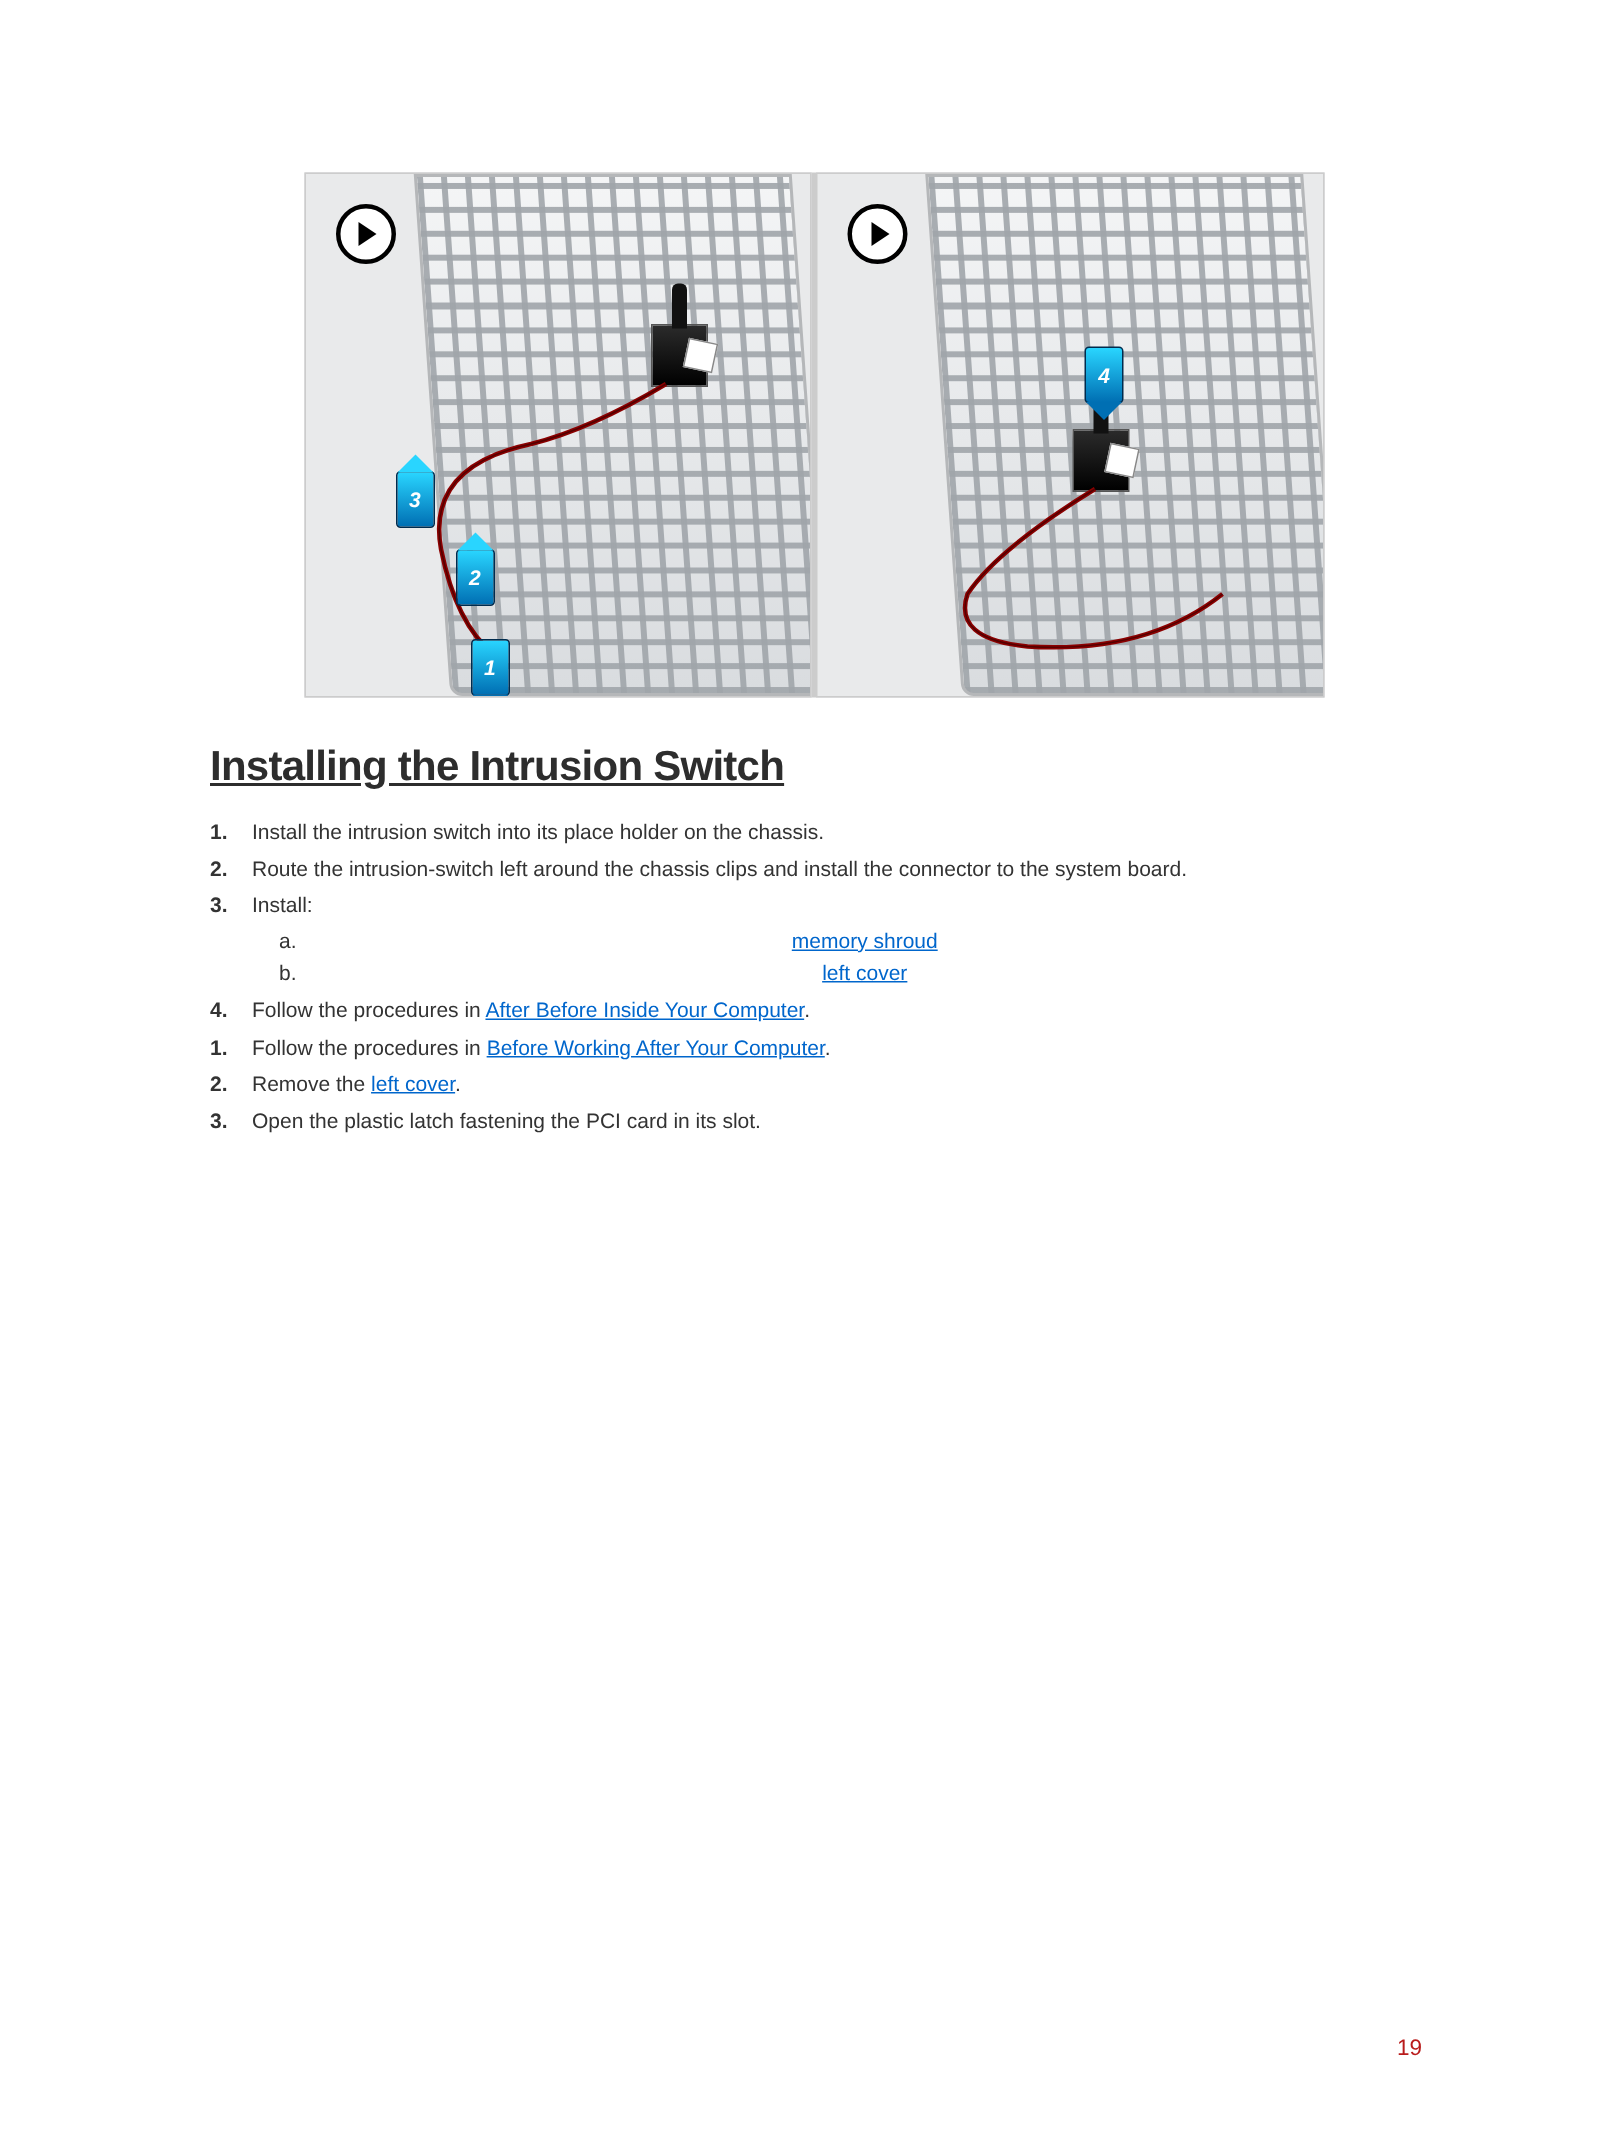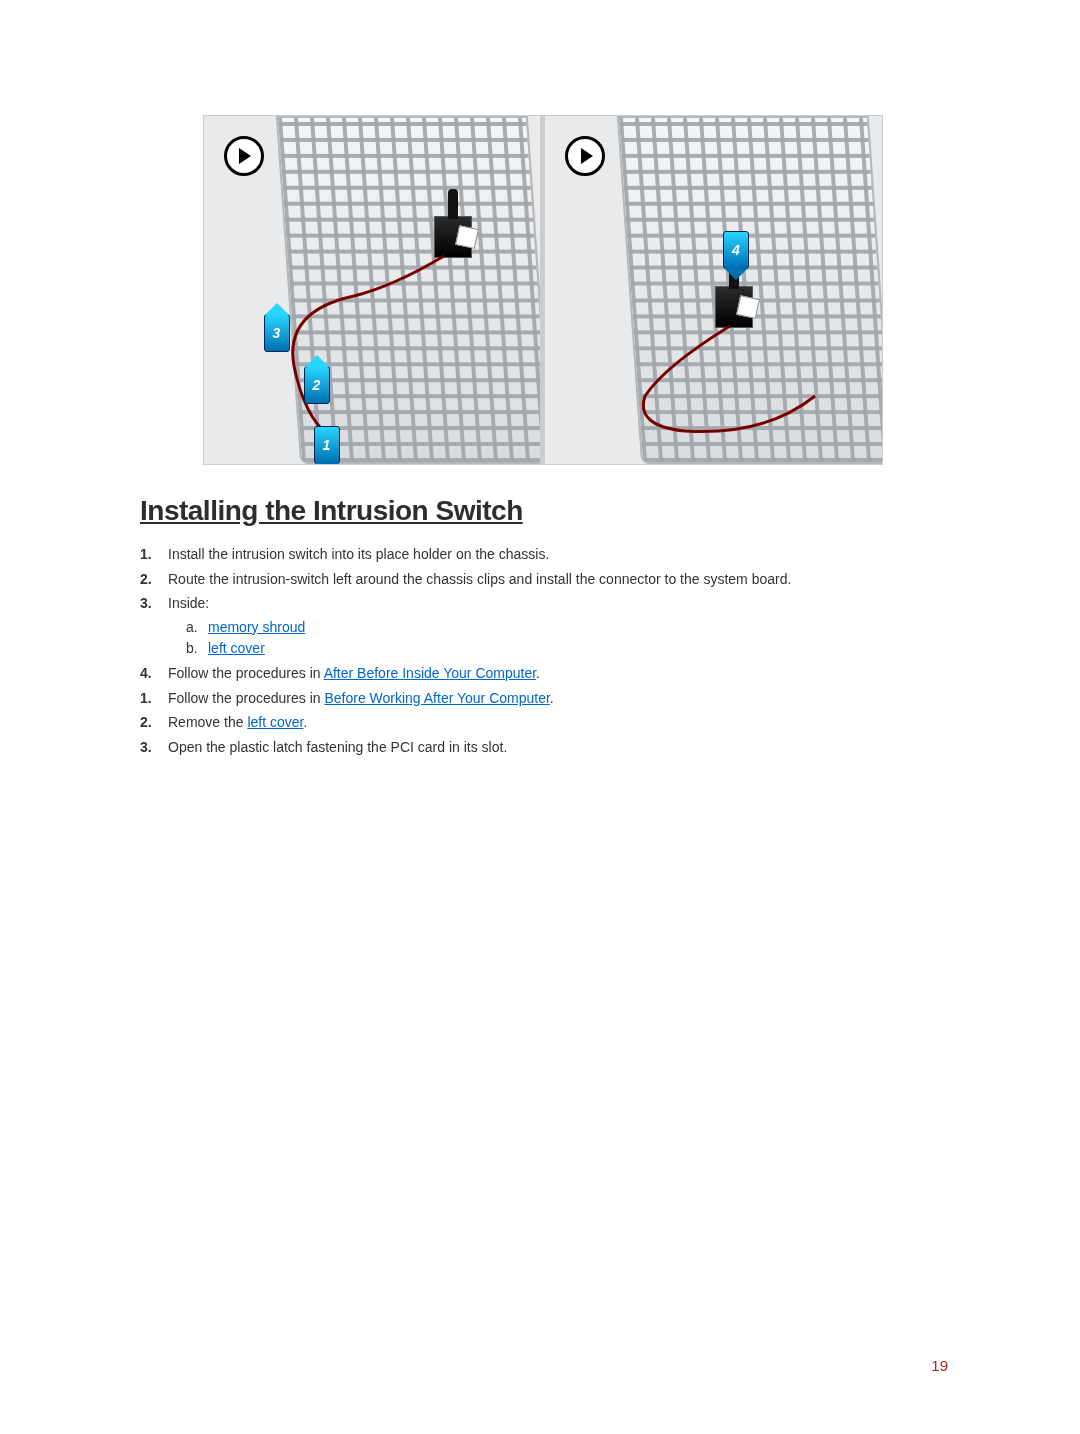--- a/index.html
+++ b/index.html
@@ -159,20 +159,21 @@
     content: counter(step) ".";
     position: absolute;
     left: 0;
     font-weight: 700;
   }
   ol.sub {
     list-style: none;
     counter-reset: sub;
     padding-left: 18px;
     margin: 4px 0;
+    text-align: center;
   }
   ol.sub > li {
     counter-increment: sub;
     position: relative;
     padding-left: 22px;
     margin-bottom: 2px;
   }
   ol.sub > li::before {
     content: counter(sub, lower-alpha) ".";
     position: absolute;
@@ -247,21 +248,21 @@
   <h2>Installing the Intrusion Switch</h2>
 
   <ol class="steps">
     <li>
       <span>Install the intrusion switch into its place holder on the chassis.</span>
     </li>
     <li>
       <span>Route the intrusion-switch left around the chassis clips and install the connector to the system board.</span>
     </li>
     <li>
-      <span>Inside:</span>
+      <span>Install:</span>
       <ol class="sub">
         <li>
           <a href="#" class="xref">memory shroud</a>
         </li>
         <li>
           <a href="#" class="xref">left cover</a>
         </li>
       </ol>
     </li>
     <li>

